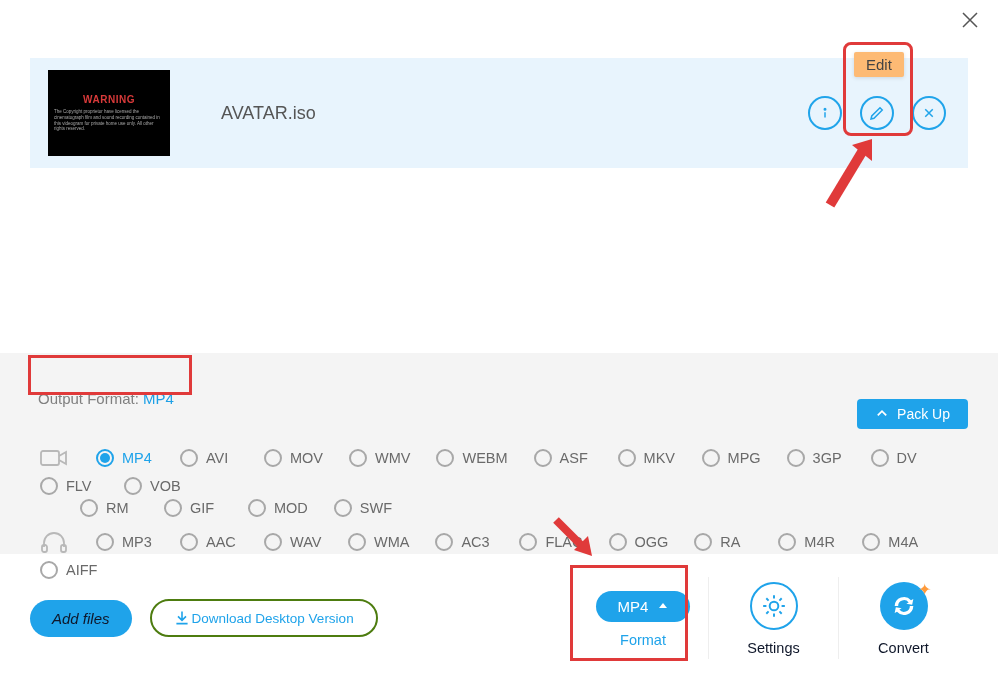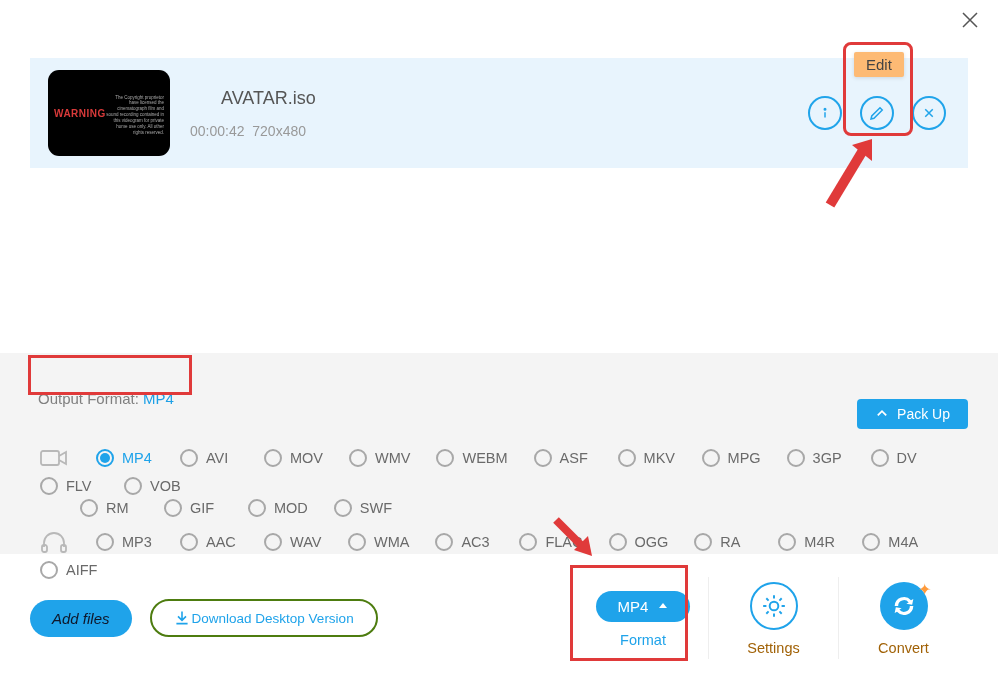--- a/index.html
+++ b/index.html
@@ -2,21 +2,21 @@
 <html><head>
 <meta charset="utf-8">
 <style>
   * { box-sizing: border-box; margin: 0; padding: 0; font-family: -apple-system, BlinkMacSystemFont, "Segoe UI", Arial, sans-serif; }
   body { width: 998px; height: 679px; background: #ffffff; position: relative; overflow: hidden; }
   
   .close-x { position: absolute; top: 8px; right: 16px; width: 24px; height: 24px; cursor: pointer; }
   .close-x svg { width: 24px; height: 24px; stroke: #555; stroke-width: 1.5; }
   
   .file-card { position: absolute; top: 58px; left: 30px; right: 30px; height: 110px; background: #e8f4fd; display: flex; align-items: center; padding: 12px 18px; }
-  .thumb { width: 122px; height: 86px; background: #000; color: #fff; display: flex; flex-direction: row; align-items: center; justify-content: center; text-align: right; padding: 6px; border-radius: 11px; }
+  .thumb { width: 122px; height: 86px; background: #000; color: #fff; display: flex; flex-direction: column; align-items: center; justify-content: center; text-align: left; padding: 6px; }
   .thumb .warn { color: #d93a3a; font-size: 10px; font-weight: bold; letter-spacing: 0.5px; }
   .thumb .fine { font-size: 4.5px; line-height: 1.3; color: #aaa; margin-top: 4px; }
   .file-meta { margin-left: 20px; flex: 1; }
   .file-name { color: #555; font-size: 18px; margin-left: 31px; }
   .file-sub { color: #999; font-size: 14px; margin-top: 14px; }
   .card-actions { display: flex; gap: 18px; align-items: center; margin-right: 4px; }
   .circle-btn { width: 34px; height: 34px; border: 2px solid #20a4ea; border-radius: 50%; display: flex; align-items: center; justify-content: center; cursor: pointer; position: relative; }
   .circle-btn svg { width: 18px; height: 18px; stroke: #20a4ea; fill: none; stroke-width: 2; }
   
   .edit-highlight { position: absolute; top: 42px; left: 843px; width: 70px; height: 94px; border: 3px solid #e03a3a; border-radius: 8px; pointer-events: none; }
@@ -45,21 +45,21 @@
   .radio-item.sel .radio-label { color: #1fa3ea; }
   
   .bottom-bar { position: absolute; bottom: 20px; left: 30px; right: 30px; display: flex; align-items: center; }
   .addfiles { background: #1fa3ea; color: #0f172a; border: none; padding: 10px 22px; font-size: 15px; border-radius: 22px; cursor: pointer; font-style: italic; }
   .dlbtn { margin-left: 18px; border: 2px solid #4d7c0f; color: #1fa3ea; background: #fff; padding: 9px 22px; font-size: 13.5px; border-radius: 22px; cursor: pointer; display: flex; align-items: center; gap: 2px; }
   .dlbtn svg { width: 16px; height: 16px; stroke: #1fa3ea; fill: none; stroke-width: 2; }
   
   .actions-right { margin-left: auto; display: flex; align-items: flex-start; }
   .act-col { width: 130px; display: flex; flex-direction: column; align-items: center; gap: 10px; padding-top: 2px; border-left: 1px solid #eee; height: 82px; justify-content: center; }
   .act-col:first-child { border-left: none; }
-  .act-label { font-size: 14.5px; color: #a16207; }
+  .act-label { font-size: 14.5px; color: #0f172a; }
   .act-col.active .act-label { color: #1fa3ea; }
   
   .fmt-pill { background: #1fa3ea; color: #fff; padding: 7px 22px; border-radius: 18px; display: flex; align-items: center; gap: 10px; font-size: 15px; cursor: pointer; }
   .fmt-pill svg { width: 10px; height: 10px; fill: #fff; }
   .gear-circle, .convert-circle { width: 48px; height: 48px; border-radius: 50%; display: flex; align-items: center; justify-content: center; cursor: pointer; }
   .gear-circle { border: 2px solid #1fa3ea; }
   .gear-circle svg { width: 26px; height: 26px; stroke: #1fa3ea; fill: none; stroke-width: 1.8; }
   .convert-circle { background: #1fa3ea; position: relative; }
   .convert-circle svg { width: 28px; height: 28px; fill: #fff; }
   .spark { position: absolute; top: -2px; right: -4px; color: #ff9a3a; font-size: 16px; }
@@ -76,23 +76,20 @@
     </svg>
 </div>
 
 <div class="file-card">
   <div class="thumb">
     <div class="warn">WARNING</div>
     <div class="fine">The Copyright proprietor have licensed the cinematograph film and sound recording contained in this videogram for private home use only. All other rights reserved.</div>
   </div>
   <div class="file-meta">
     <div class="file-name">AVATAR.iso</div>
-    <div class="file-sub">
-      <span>00:00:42</span>&nbsp;&nbsp;<span>720x480</span>
-    </div>
   </div>
   <div class="card-actions">
     <div class="circle-btn">
       <svg viewBox="0 0 24 24">
           <circle cx="12" cy="7" r="1" fill="#20a4ea"></circle>
           <path d="M12 11 L12 18"></path>
         </svg>
     </div>
     <div class="circle-btn">
       <svg viewBox="0 0 24 24">

